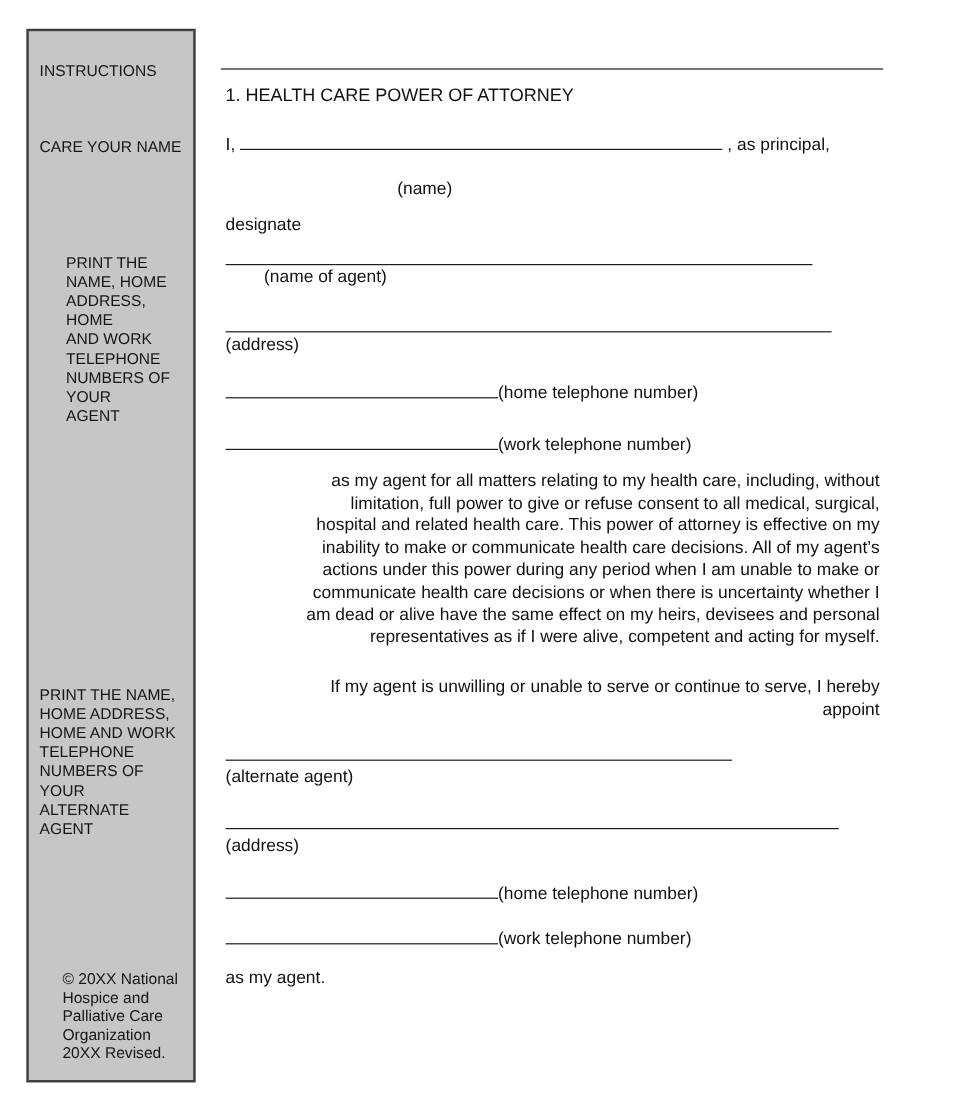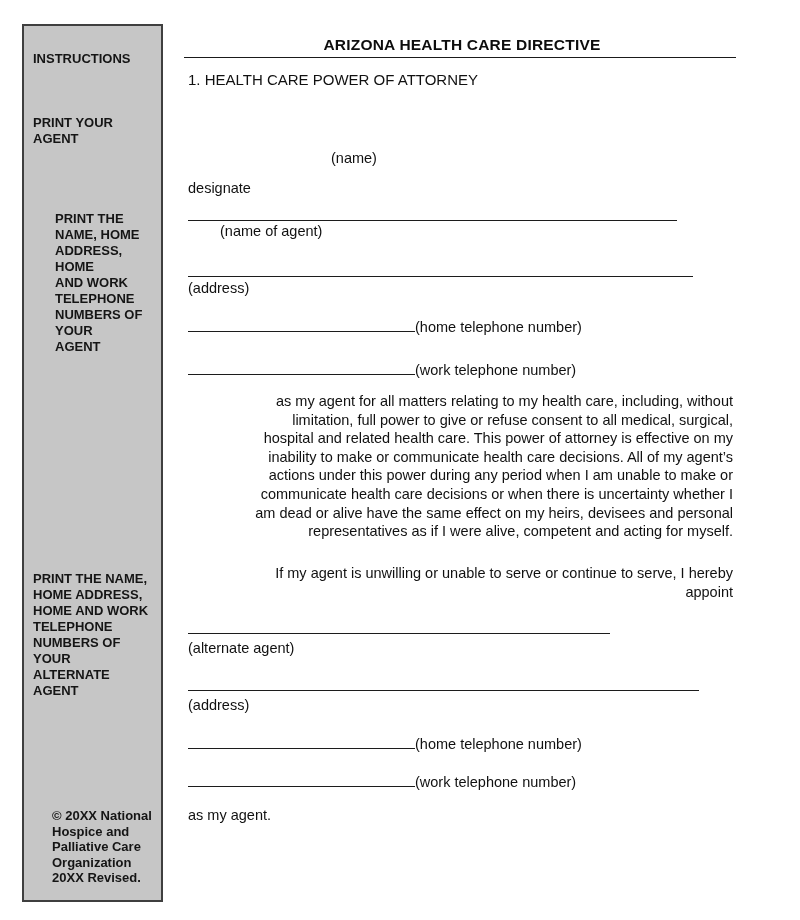--- a/index.html
+++ b/index.html
@@ -12,21 +12,20 @@
     overflow: hidden;
   }
 
   
   .sidebar {
     position: absolute; left: 22px; top: 24px;
     width: 141px; height: 878px;
     background: #c6c6c6;
     border: 2px solid #3f3f3f;
     box-sizing: border-box;
-    font-weight: bold;
   }
   .sb-item {
     position: absolute; left: 9px; right: 2px;
     font-size: 13px; line-height: 16px;
     color: #151515;
     white-space: pre-line;
   }
   .sb-instructions   { top: 25px; }
   .sb-print-name     { top: 89px; }
   .sb-agent-note     { top: 185px; margin-left: 22px; }
@@ -86,21 +85,21 @@
   .phone-3 { left: 188px; top: 734px; }
   .phone-4 { left: 188px; top: 772px; }
 
   .closing { left: 188px; top: 807px; }
 </style>
 </head>
 <body>
 
 <div class="sidebar">
   <div class="sb-item sb-instructions">INSTRUCTIONS</div>
-  <div class="sb-item sb-print-name">PRINT YOUR AGENT</div>
+  <div class="sb-item sb-print-name">CARE YOUR NAME</div>
   <div class="sb-item sb-agent-note">PRINT THE
 NAME, HOME
 ADDRESS, HOME
 AND WORK
 TELEPHONE
 NUMBERS OF YOUR
 AGENT</div>
   <div class="sb-item sb-alt-note">PRINT THE NAME,
 HOME ADDRESS,
 HOME AND WORK
@@ -110,25 +109,29 @@
 AGENT</div>
   <div class="sb-item sb-copyright">© 20XX National
 Hospice and
 Palliative Care
 Organization
 20XX Revised.</div>
 </div>
 
 <div class="main">
 
-  <div class="abs doc-title">ARIZONA HEALTH CARE DIRECTIVE</div>
   <div class="abs title-rule"></div>
 
   <div class="abs section-heading">1. HEALTH CARE POWER OF ATTORNEY</div>
 
+  <div class="abs bodytext principal-row">
+    <span>I,</span>
+    <span class="blank" style="width:402px"></span>
+    <span>, as principal,</span>
+  </div>
   <div class="abs bodytext name-caption">(name)</div>
 
   <div class="abs bodytext designate">designate</div>
 
   <div class="abs field agent-name-field"></div>
   <div class="abs bodytext agent-name-caption">(name of agent)</div>
 
   <div class="abs field agent-addr-field"></div>
   <div class="abs bodytext agent-addr-caption">(address)</div>
 

